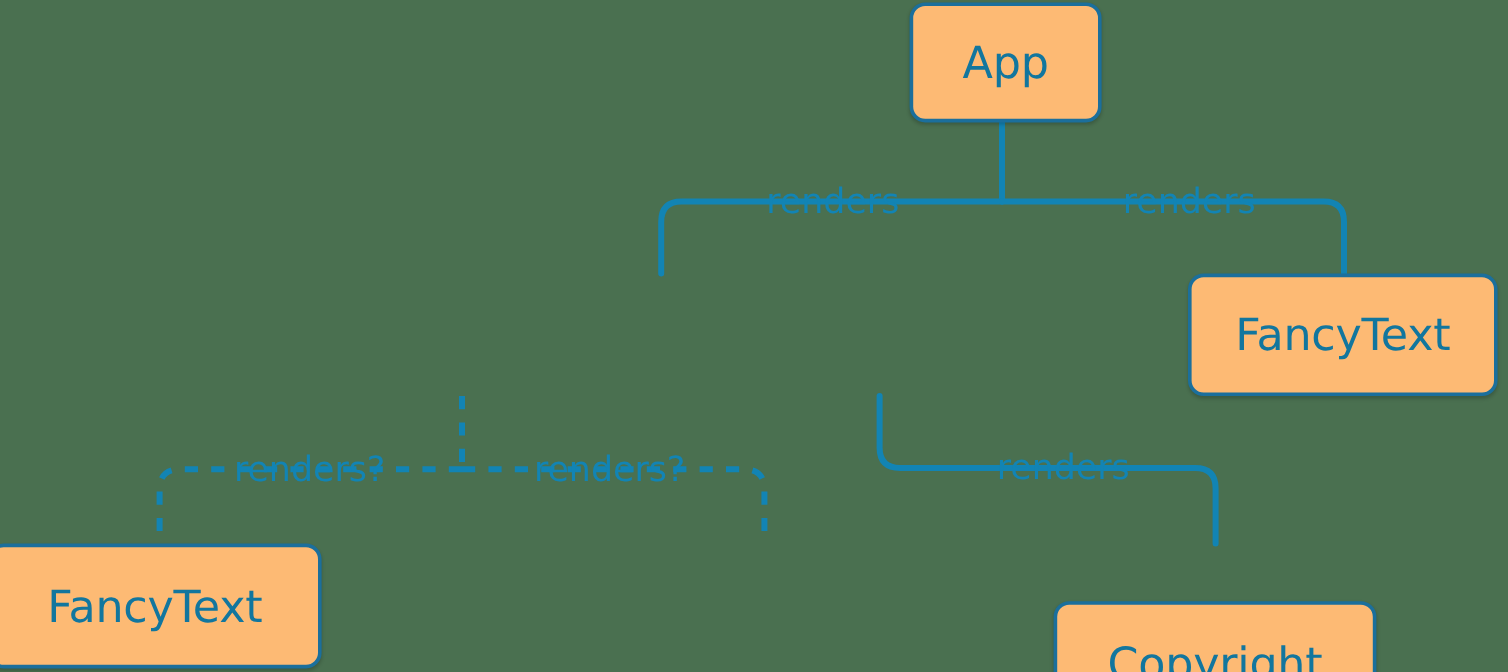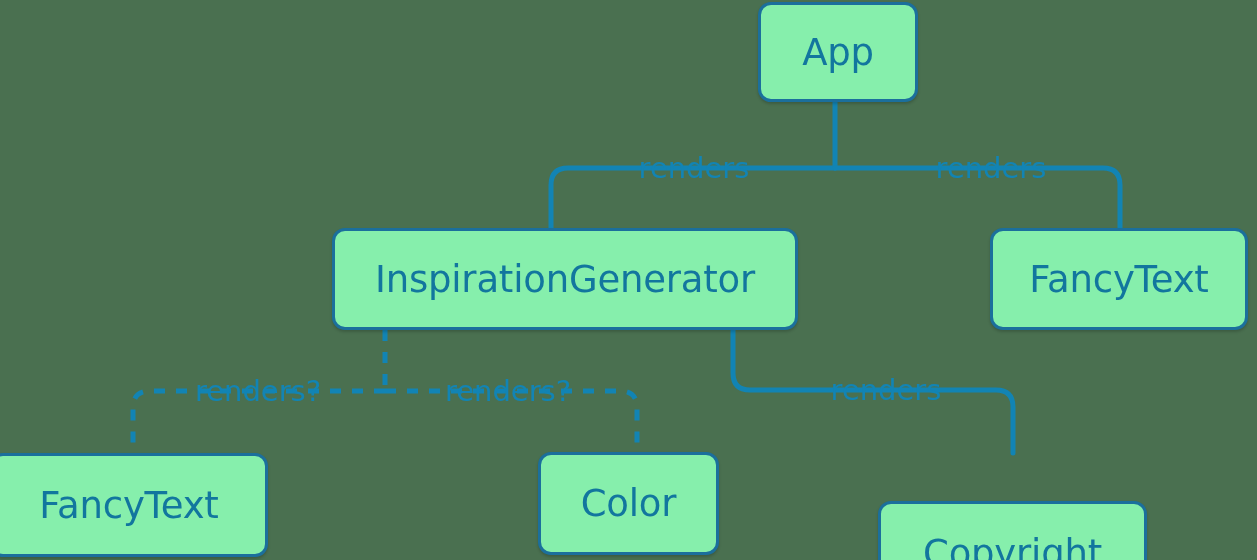--- a/index.html
+++ b/index.html
@@ -20,21 +20,21 @@
   }
   #edge-layer {
     position: absolute;
     left: 0;
     top: 0;
     width: 1257px;
     height: 560px;
   }
   .node {
     position: absolute;
-    background: #86efac;
+    background: #fdba74;
     border: 3px solid #1b6f9c;
     border-radius: 13px;
     box-sizing: border-box;
     display: flex;
     align-items: center;
     justify-content: center;
     box-shadow: 0 2px 3px rgba(0,0,0,0.18);
     z-index: 3;
   }
   .node-label {
@@ -80,33 +80,27 @@
   <div class="edge-label" style="left:694px; top:168px;">renders</div>
   <div class="edge-label" style="left:991px; top:168px;">renders</div>
   <div class="edge-label" style="left:258px; top:391px;">renders?</div>
   <div class="edge-label" style="left:508px; top:391px;">renders?</div>
   <div class="edge-label" style="left:886px; top:390px;">renders</div>
 
   <div class="node" style="left:758px; top:2px; width:160px; height:100px;">
     <span class="node-label">App</span>
   </div>
 
-  <div class="node" style="left:332px; top:228px; width:466px; height:102px;">
-    <span class="node-label">InspirationGenerator</span>
-  </div>
 
   <div class="node" style="left:990px; top:228px; width:258px; height:102px;">
     <span class="node-label">FancyText</span>
   </div>
 
   <div class="node" style="left:-10px; top:453px; width:278px; height:104px;">
     <span class="node-label">FancyText</span>
   </div>
 
-  <div class="node" style="left:538px; top:452px; width:181px; height:103px;">
-    <span class="node-label">Color</span>
-  </div>
 
   <div class="node" style="left:878px; top:453px; width:269px; height:104px;margin-top:48px;">
     <span class="node-label">Copyright</span>
   </div>
 
 </div>
 
 </body></html>

